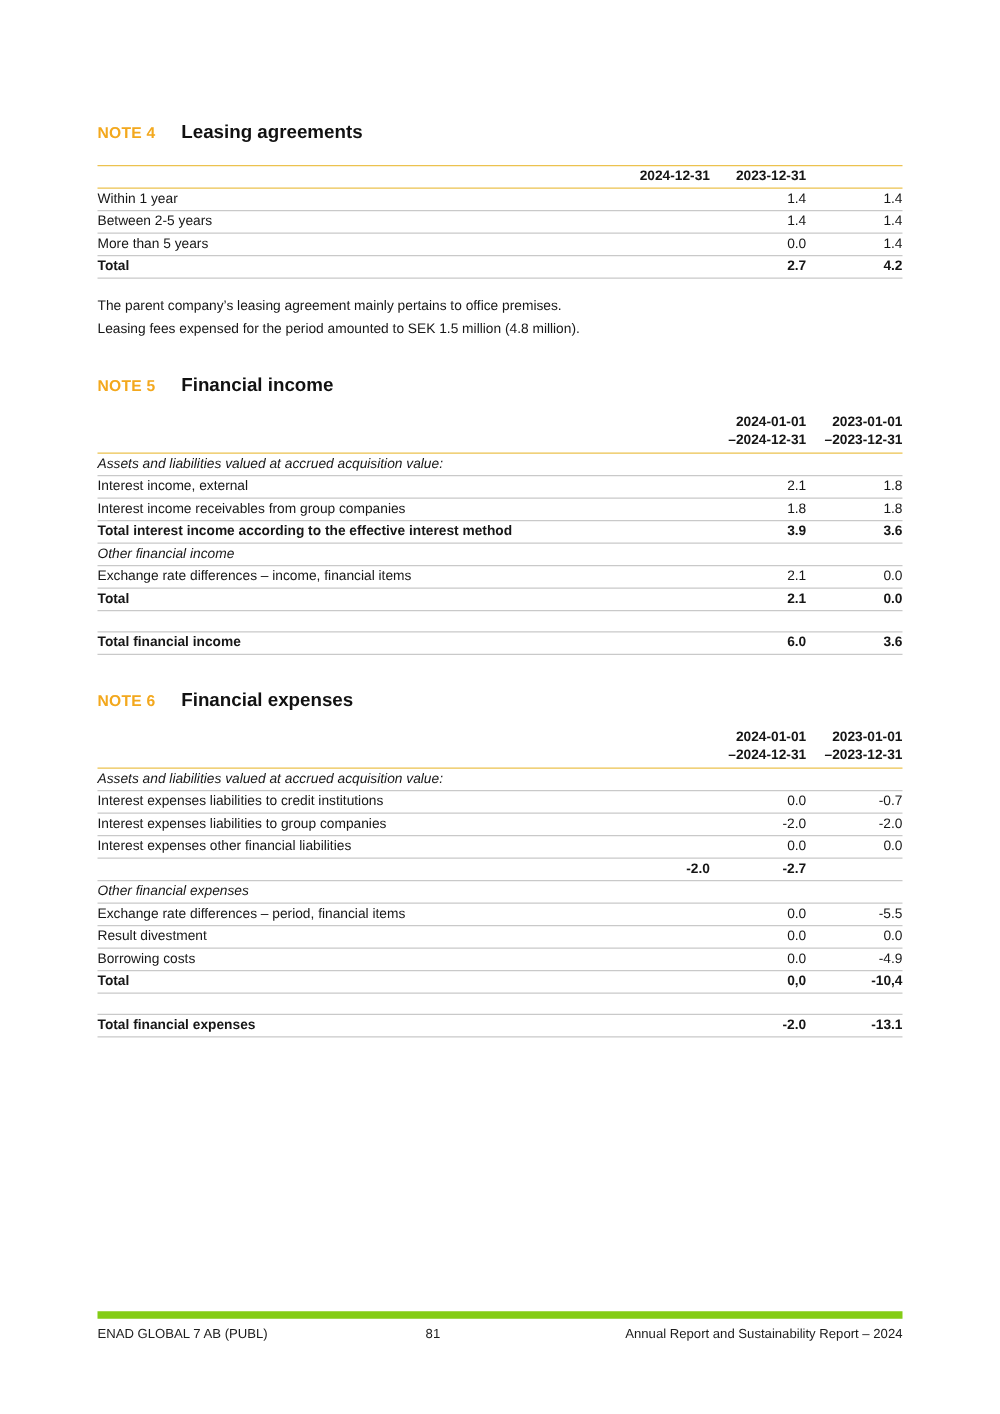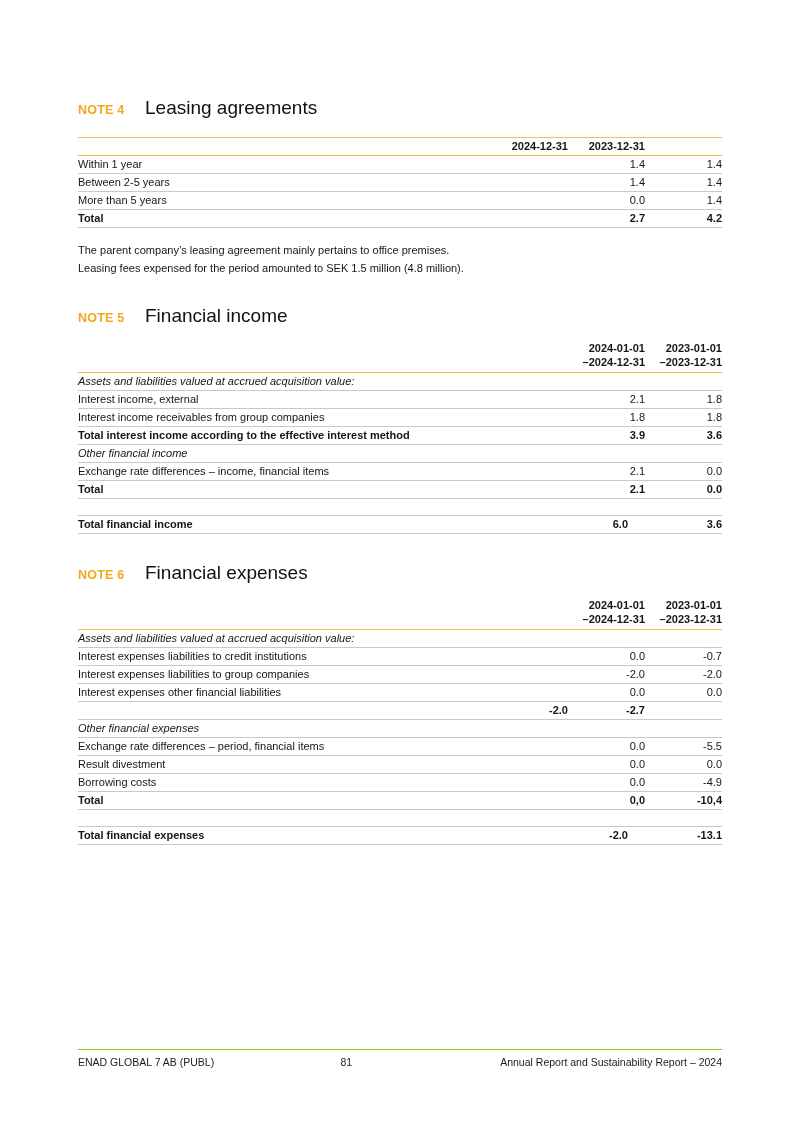--- a/index.html
+++ b/index.html
@@ -10,21 +10,21 @@
     font-family: "Liberation Sans", sans-serif; color: #161616;
   }
   .content { position: absolute; left: 78px; width: 644px; top: 0; }
 
   .note-heading { display: flex; align-items: baseline; }
   .note-label {
     flex: 0 0 67px; width: 67px;
     font-weight: 700; font-size: 12.5px; letter-spacing: .2px;
     color: var(--accent, #F3A81D);
   }
-  .note-title { font-weight: 400; font-size: 19px; color: #111; }
+  .note-title { font-weight: 700; font-size: 15px; color: #111; }
   .h-note4 { margin-top: 97px; }
   .h-note5 { margin-top: 28px; }
   .h-note6 { margin-top: 28px; }
 
   .tbl { width: 100%; font-size: 11px; }
   .tbl-m { margin-top: 18px; }
   .tbl-m2 { margin-top: 12px; }
   .trow {
     display: grid; grid-template-columns: 1fr 77px 77px;
     line-height: 13px; padding: 2px 0 2px 0;
@@ -37,27 +37,27 @@
     border-top: 1px solid var(--accentline, #ECC24F);
     border-bottom: 1px solid var(--accentline, #ECC24F);
   }
   .thead2 {
     font-weight: 700; line-height: 14px; padding: 2px 0 3px 0;
     border-bottom: 1px solid var(--accentline, #ECC24F);
   }
   .bold { font-weight: 700; }
   .italic { font-style: italic; }
   .spacer { height: 16px; border-bottom: none; padding: 0; }
-  .grand { border-top: 1px solid var(--rowline, #c9c9c9); gap: 17px; }
+  .grand { border-top: 1px solid var(--rowline, #c9c9c9); }
 
   .para { font-size: 11px; line-height: 17.5px; margin: 14px 0 0 0; color: #161616; }
 
   .footer {
     position: absolute; left: 78px; width: 644px; top: 1049px;
-    border-top: 1px solid #84cc16; padding-top: 6px;
+    border-top: 6px solid #84cc16; padding-top: 6px;
     font-size: 10.5px; color: #1c1c1c;
     display: flex; align-items: baseline;
   }
   .footer .fl { flex: 1; text-align: left; white-space: nowrap; }
   .footer .fc { flex: 1; text-align: center; }
   .footer .fr { flex: 1.6; text-align: right; white-space: nowrap; }
 </style>
 </head>
 <body>
 

